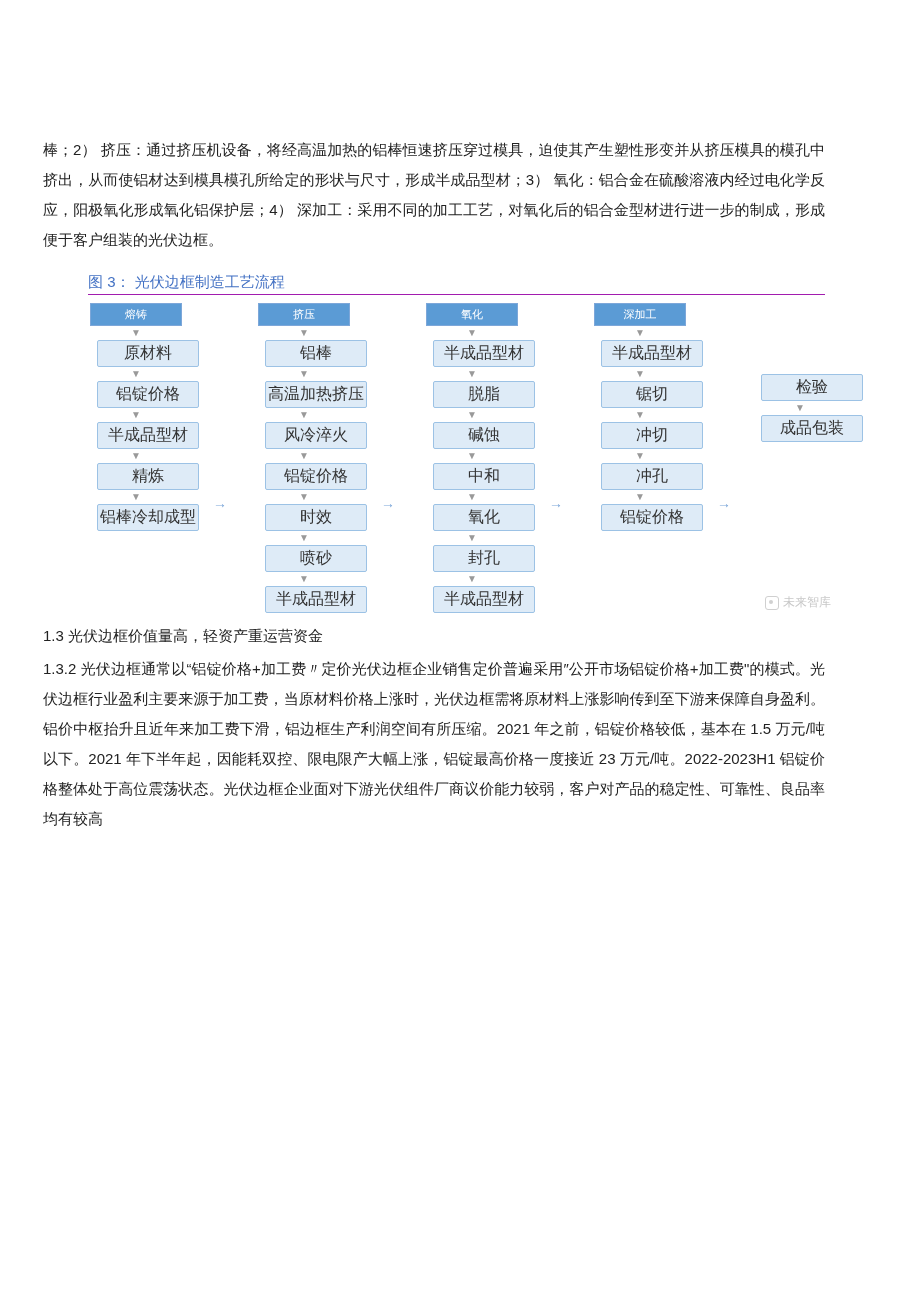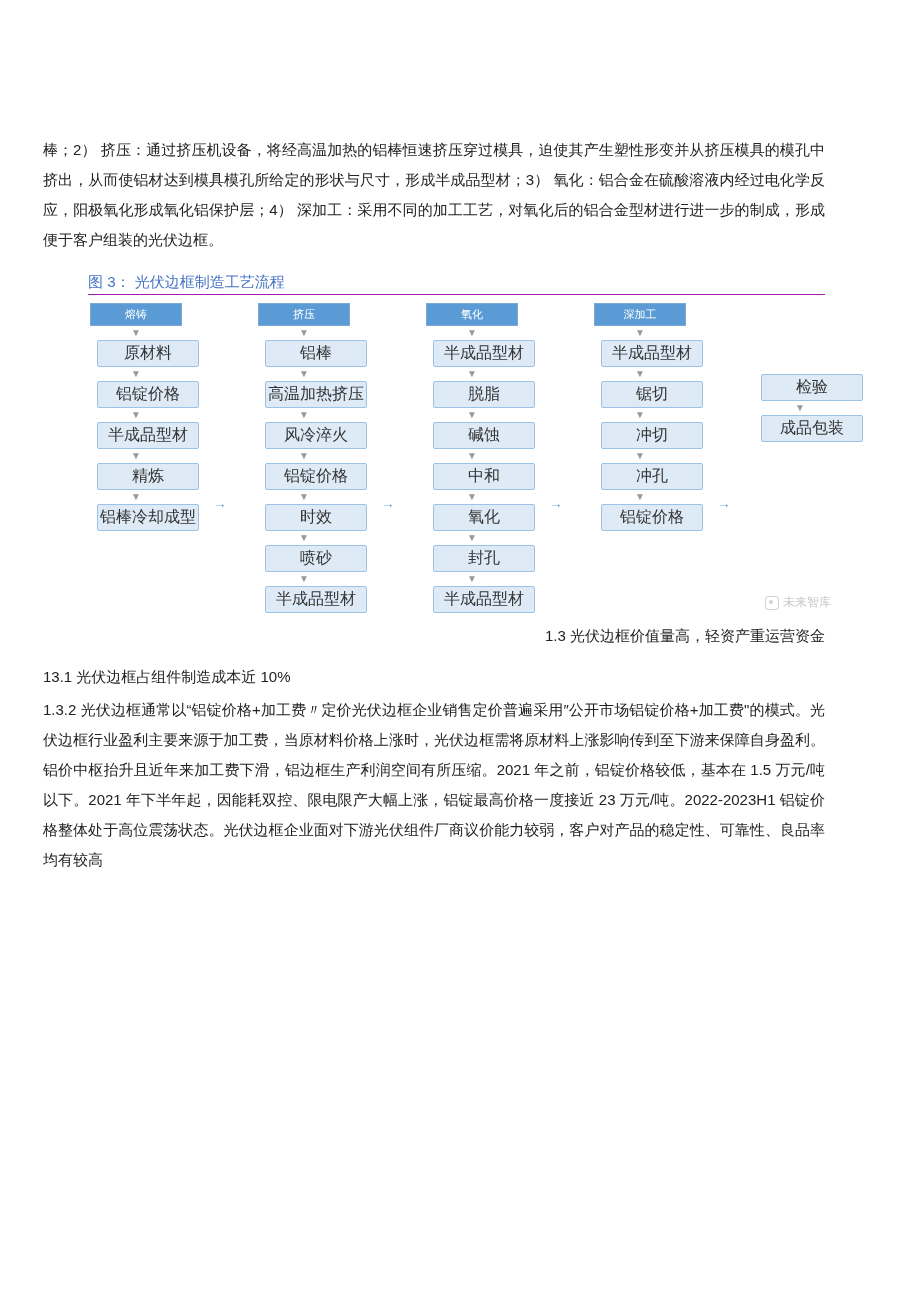--- a/index.html
+++ b/index.html
@@ -98,21 +98,20 @@
     position:relative;
   }
   .wm-icon::after{
     content:""; position:absolute; left:3px; top:3px; width:4px;height:4px;
     background:#d0d0d0; border-radius:50%;
   }
   .section-title {
     font-size: 15px;
     color: #222;
     margin: 14px 0 8px 0;
-    text-align: right;
   }
   .sub-title {
     font-size: 15px;
     color: #222;
     margin: 22px 0 8px 0;
   }
 </style>
 </head>
 <body>
 
@@ -196,18 +195,17 @@
         </div>
       </div>
     <div class="watermark">
       <span class="wm-icon"></span>
       <span>未来智库</span>
     </div>
   </div>
 
   <div class="section-title">1.3   光伏边框价值量高，轻资产重运营资金</div>
 
-  <div class="sub-title">13.1 光伏边框占组件制造成本近 10%</div>
 
 
   <p class="body-text">1.3.2 光伏边框通常以“铝锭价格+加工费〃定价光伏边框企业销售定价普遍采用″公开市场铝锭价格+加工费"的模式。光伏边框行业盈利主要来源于加工费，当原材料价格上涨时，光伏边框需将原材料上涨影响传到至下游来保障自身盈利。铝价中枢抬升且近年来加工费下滑，铝边框生产利润空间有所压缩。2021 年之前，铝锭价格较低，基本在 1.5 万元/吨以下。2021 年下半年起，因能耗双控、限电限产大幅上涨，铝锭最高价格一度接近 23 万元/吨。2022-2023H1 铝锭价格整体处于高位震荡状态。光伏边框企业面对下游光伏组件厂商议价能力较弱，客户对产品的稳定性、可靠性、良品率均有较高</p>
 
 </div>
 
 </body></html>

